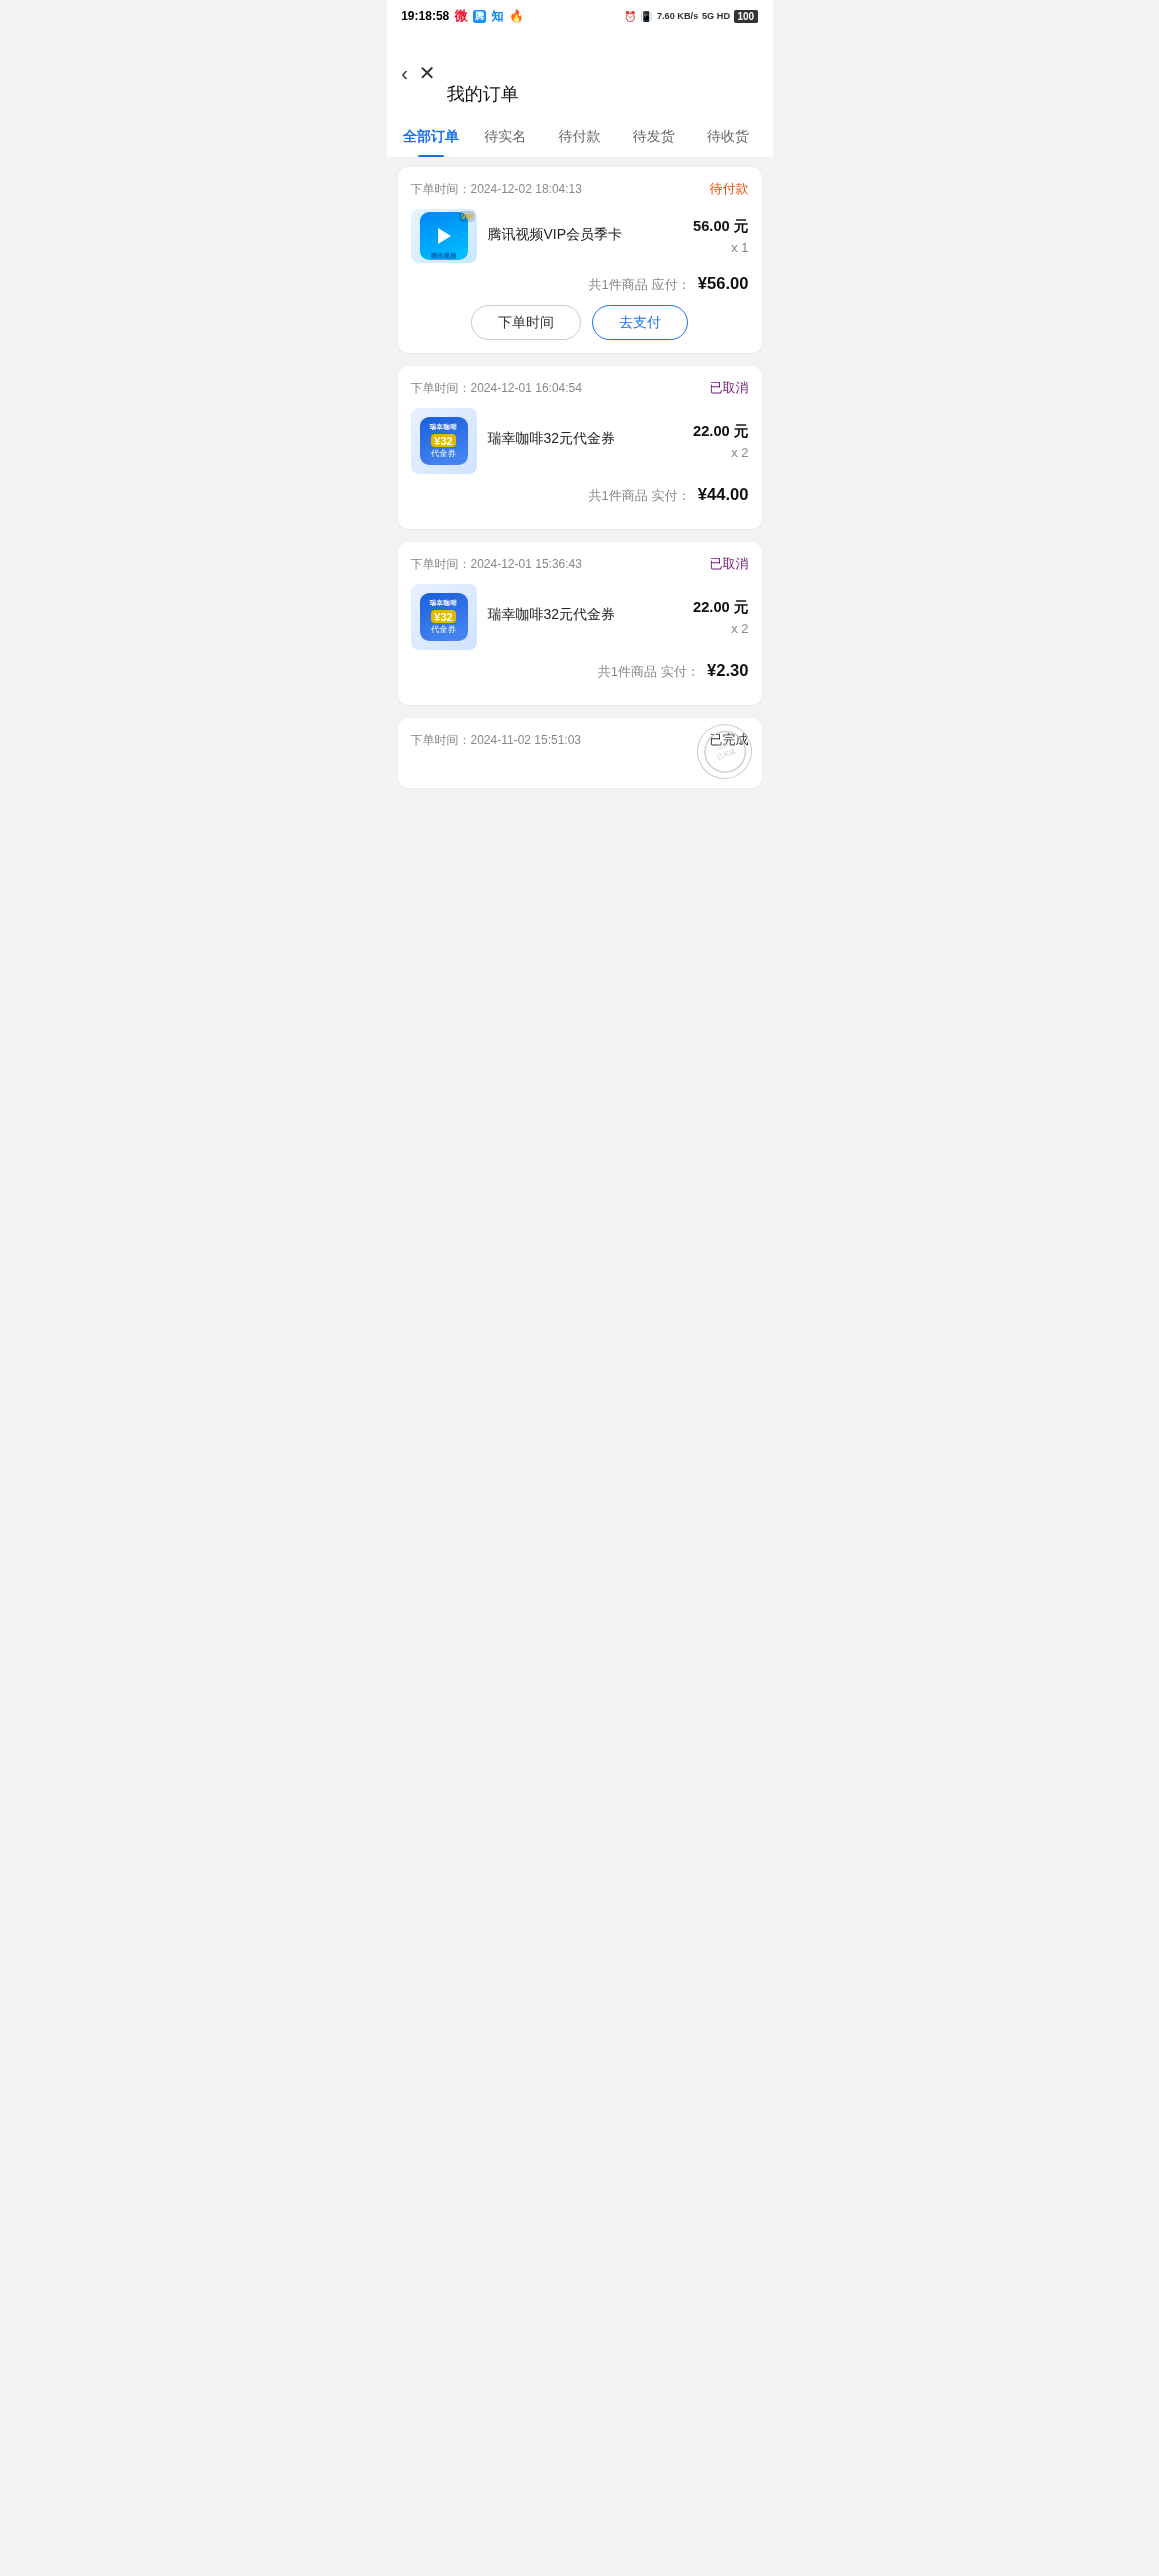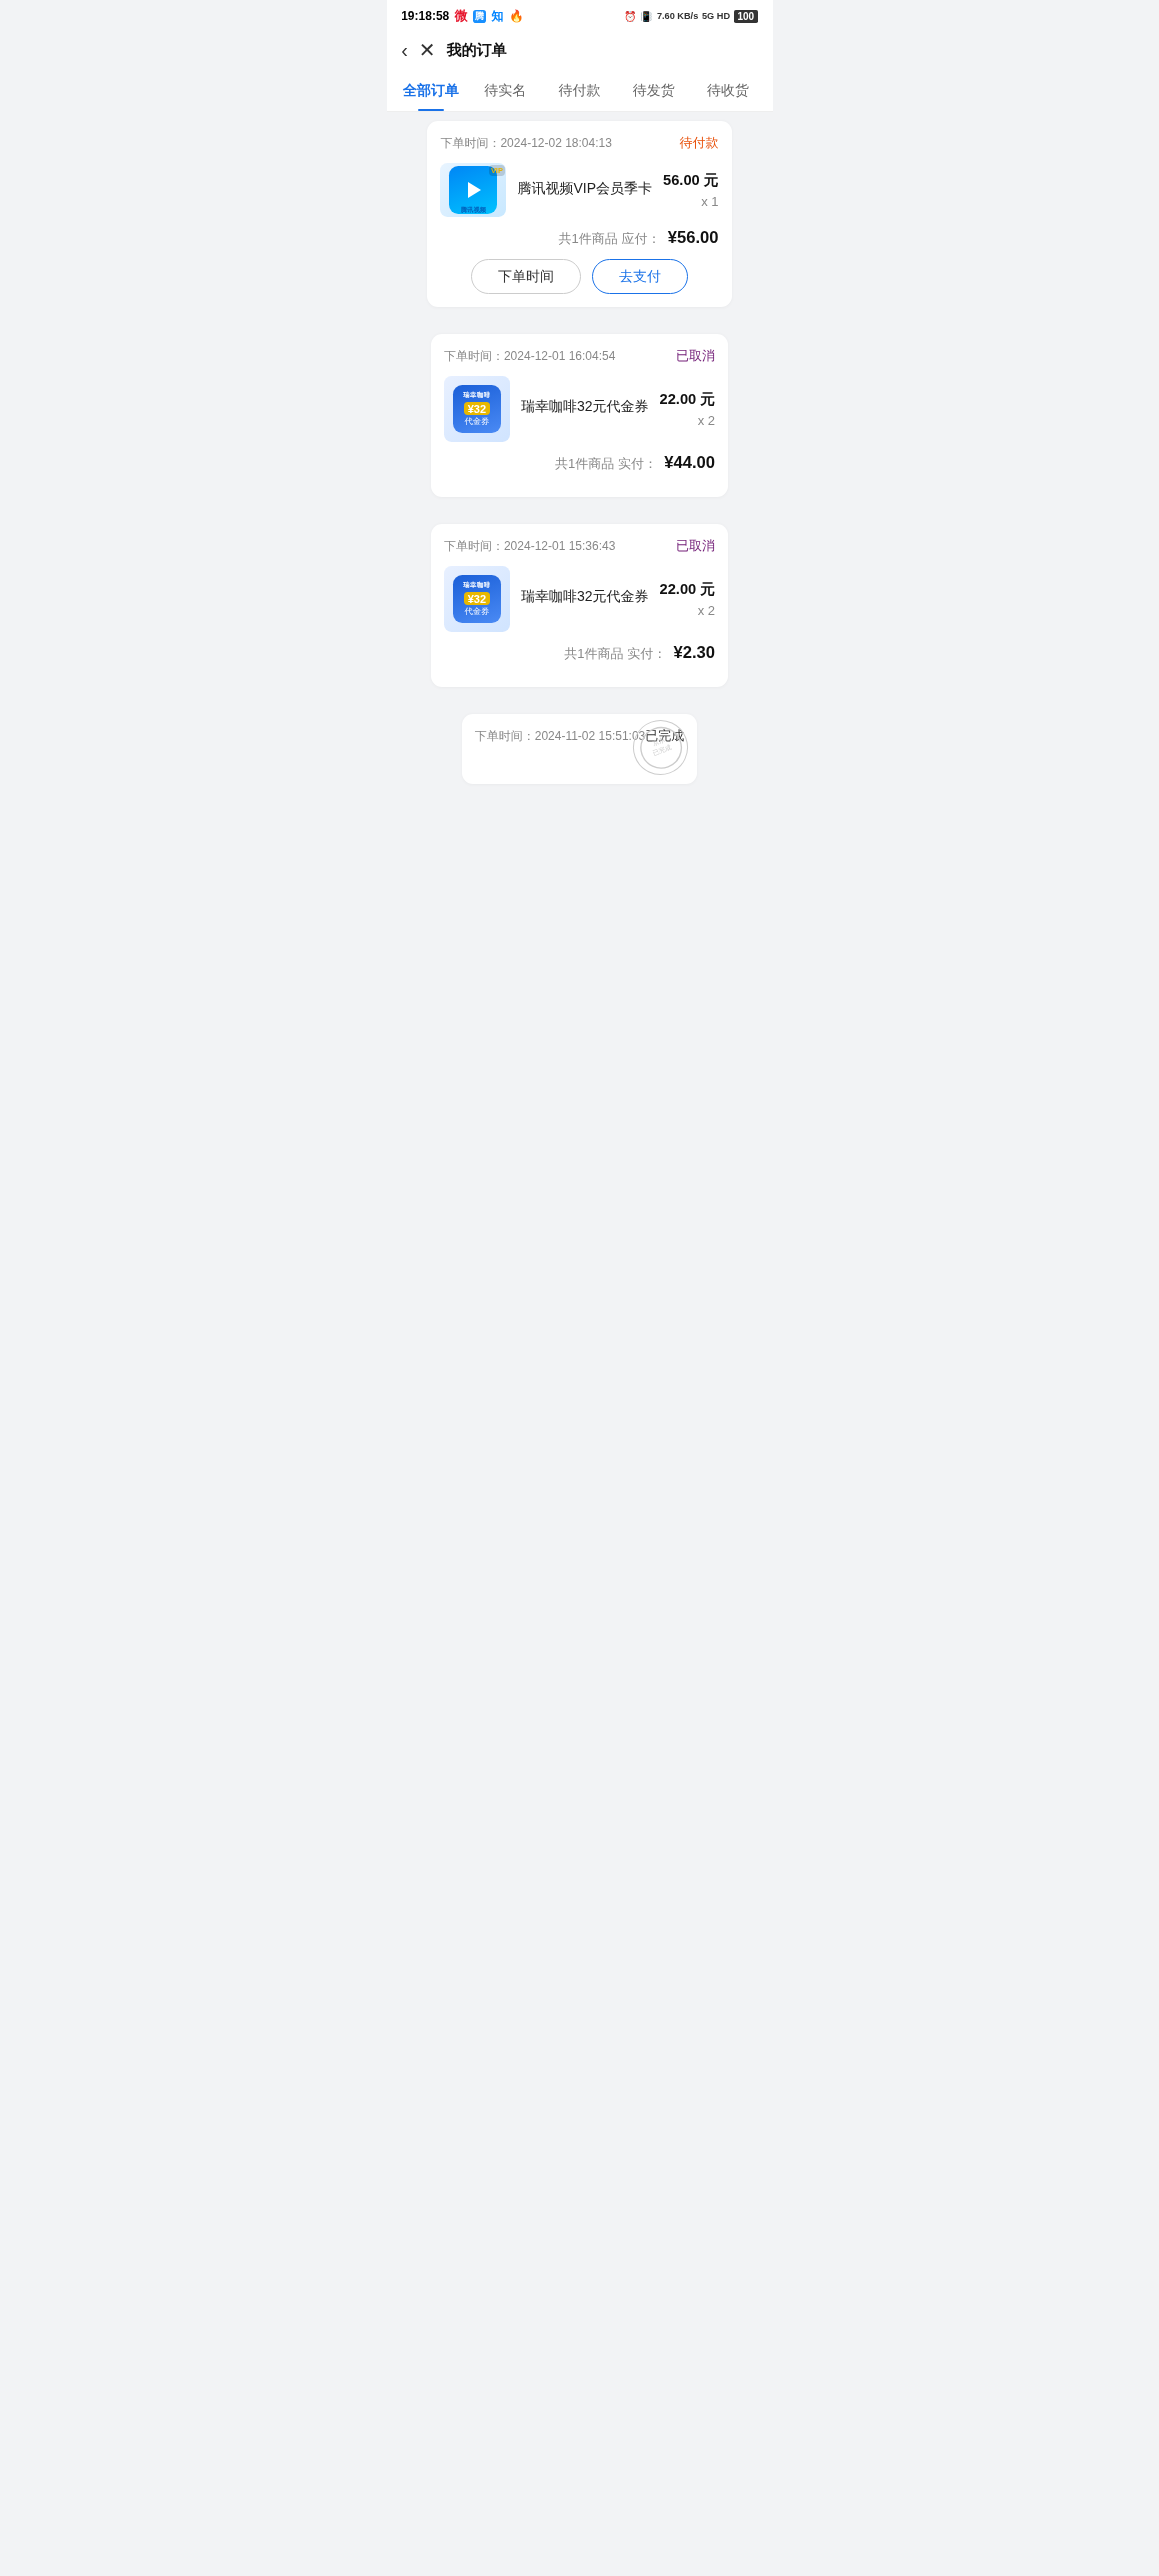--- a/index.html
+++ b/index.html
@@ -33,23 +33,24 @@
       padding: 11px 14.7px 11px;
       gap: 11px;
     }
     .header-icon {
       font-size: 20px;
       color: #333;
       cursor: pointer;
       line-height: 1;
     }
     .header-title {
-      font-size: 15px;
-      font-weight: 700;
+      font-size: 18px;
+      font-weight: 400;
       color: #111;
+      margin-top: 42px;
     }
 
     
     .tabs {
       background: #fff;
       display: flex;
       border-bottom: 0.9px solid #eee;
       padding: 0 7.4px;
     }
     .tab-item {
@@ -75,22 +76,21 @@
       height: 1.8px;
       background: #1a72e8;
       border-radius: 1.8px;
     }
 
     
     .content {
       padding: 9.2px 11px;
       display: flex;
       flex-direction: column;
-      gap: 27px;
-      align-items: center;
+      gap: 13px;
     }
 
     
     .order-card {
       background: #fff;
       border-radius: 11px;
       padding: 13px 13px 13px;
       box-shadow: 0 0.9px 3.7px rgba(0,0,0,0.04);
     }
 

